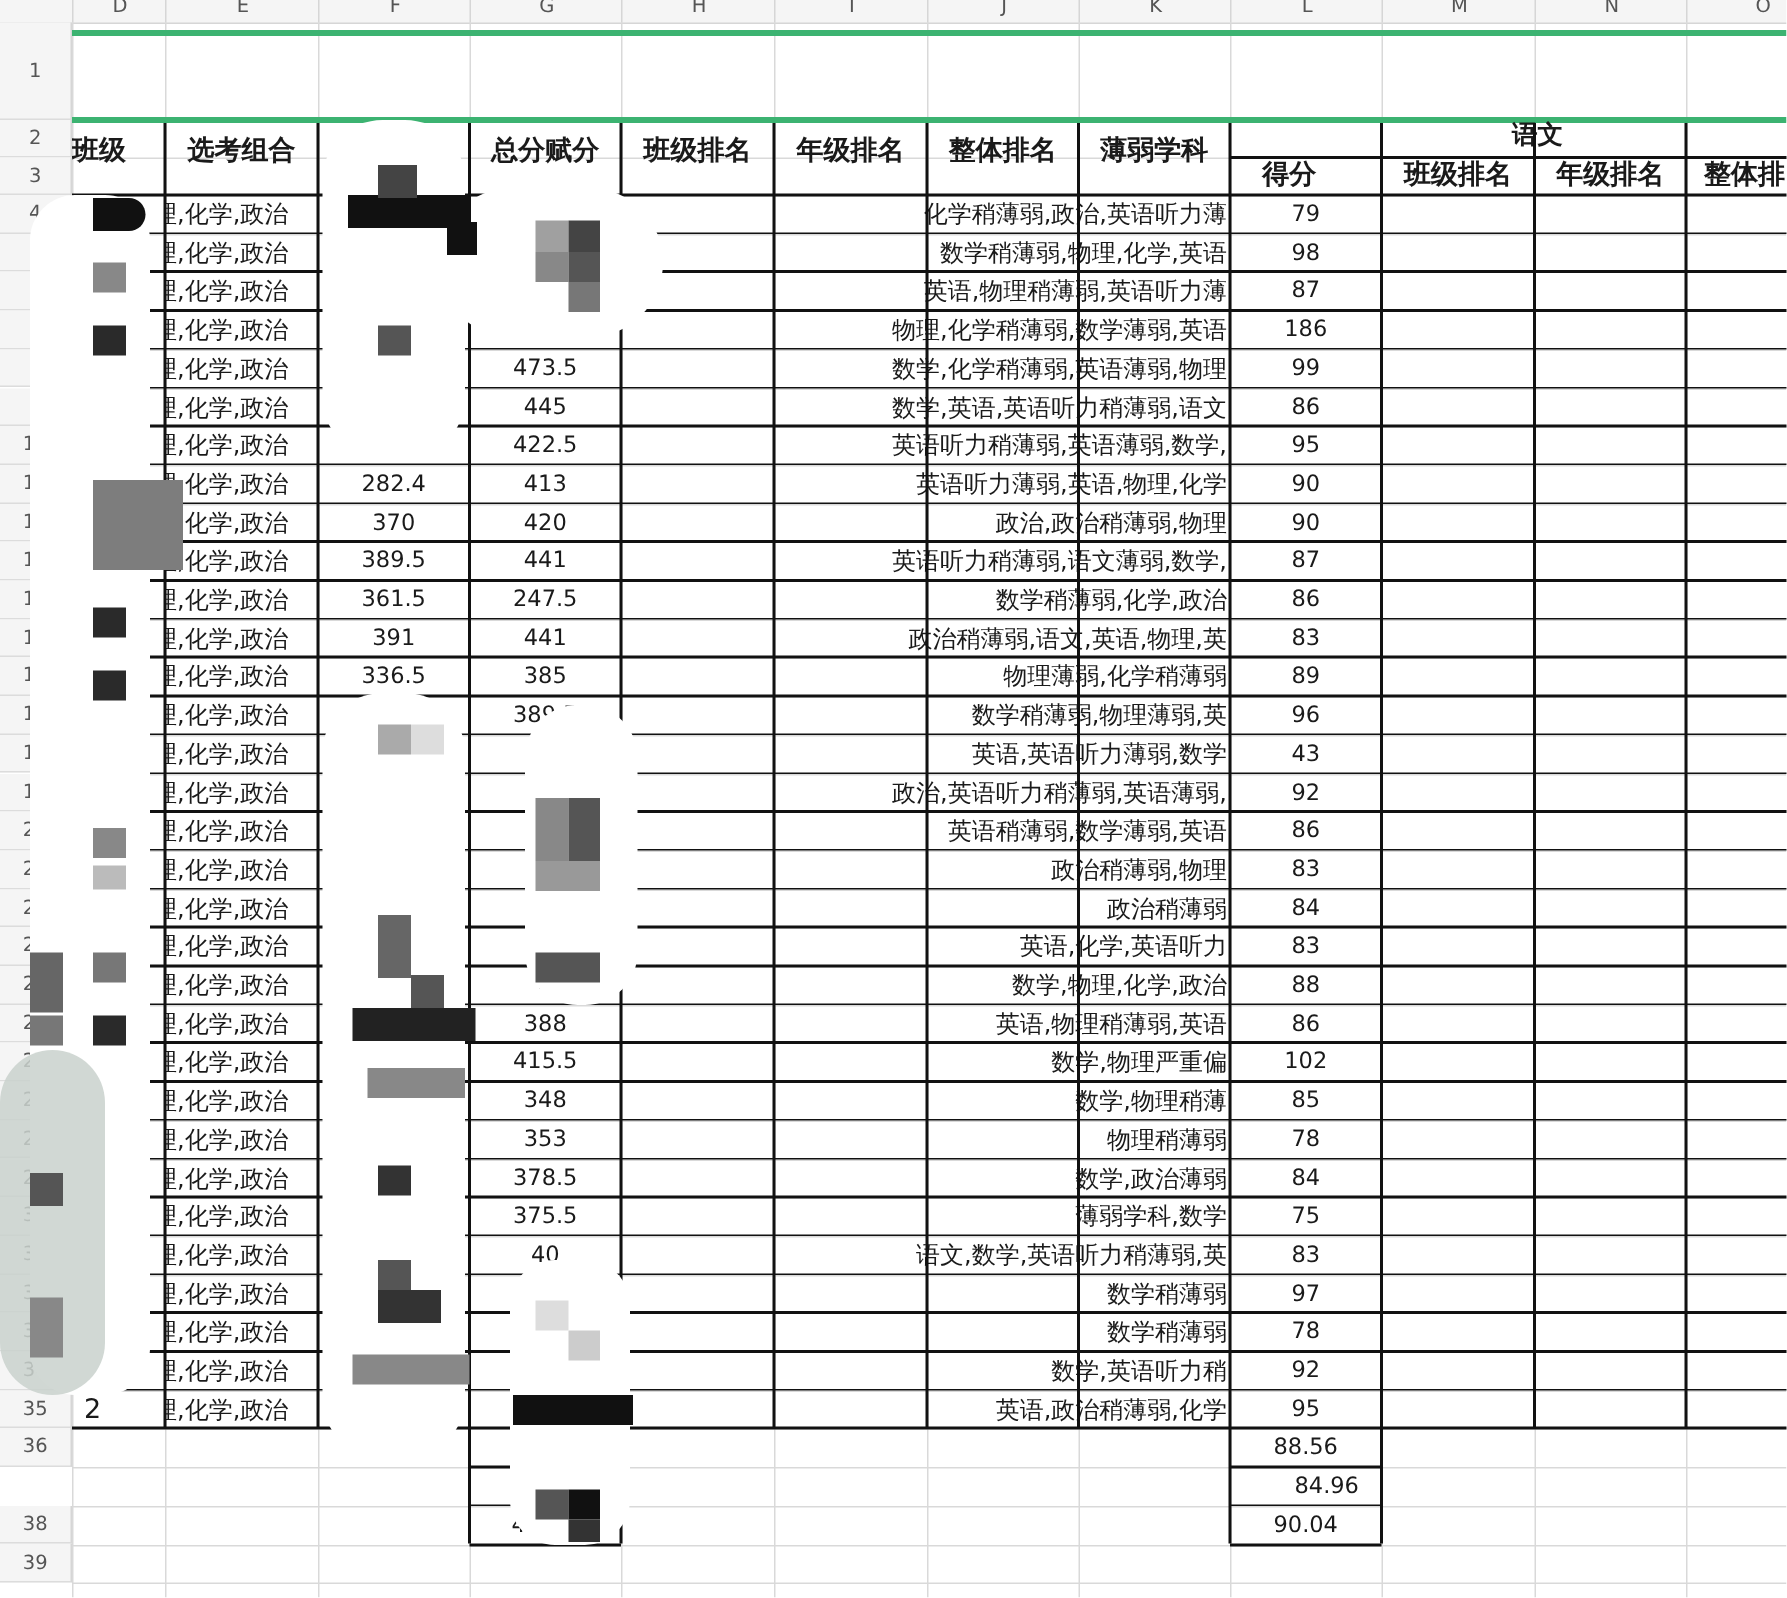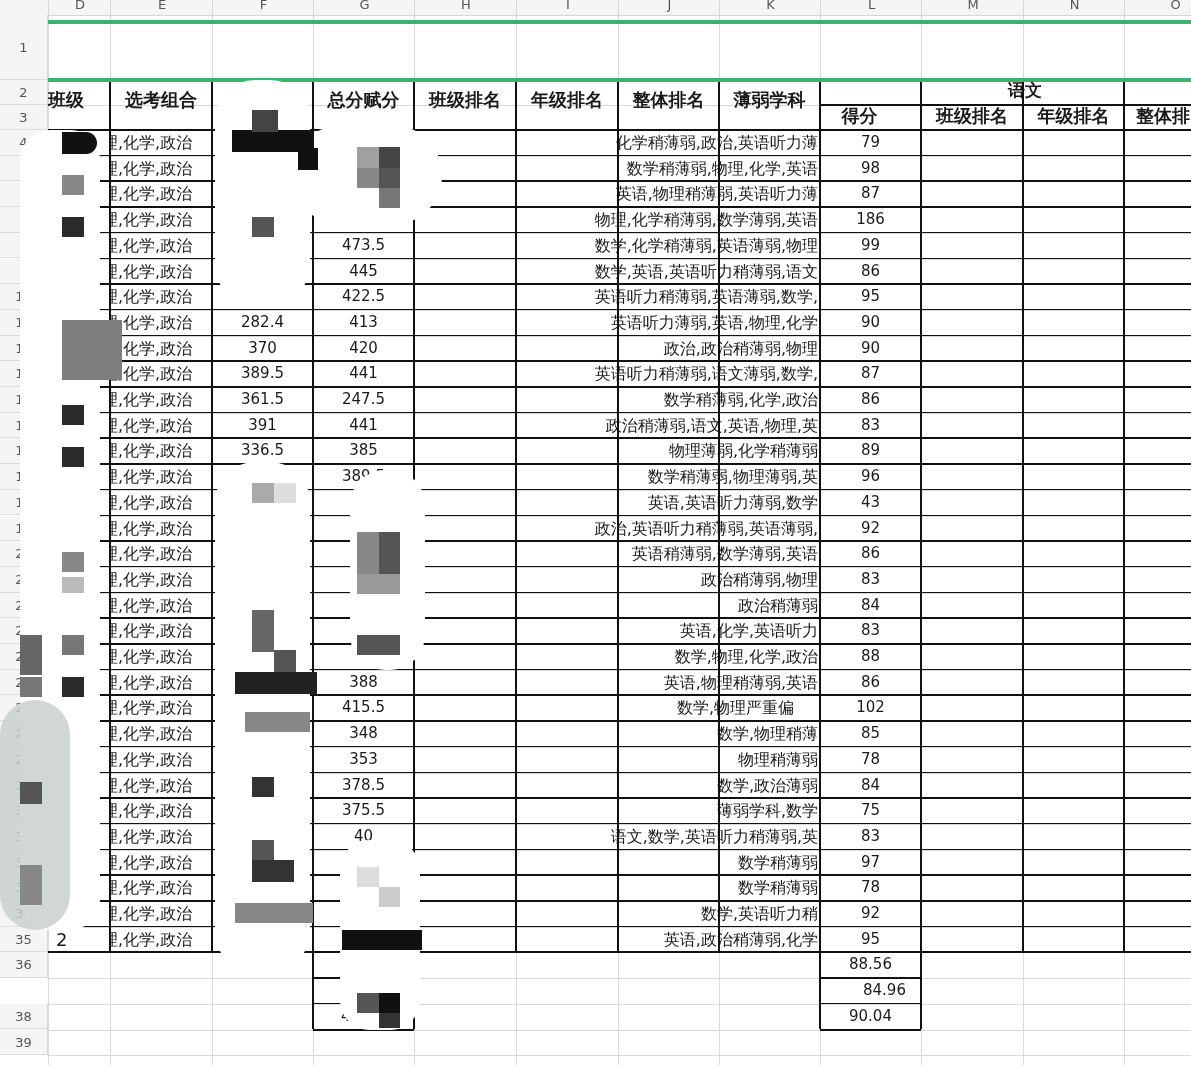--- a/index.html
+++ b/index.html
@@ -392,21 +392,21 @@
     <div class="cell num" style="left: 820px; top: 669.7px; width: 101px; height: 25.7px; line-height: 25.7px;">86</div>
     <div class="cell " style="left: 921px; top: 669.7px; width: 102px; height: 25.7px; line-height: 25.7px;"></div>
     <div class="cell " style="left: 1023px; top: 669.7px; width: 101px; height: 25.7px; line-height: 25.7px;"></div>
     <div class="cell " style="left: 1124px; top: 669.7px; width: 101px; height: 25.7px; line-height: 25.7px;"></div>
     <div class="cell " style="left: 110px; top: 695.4px; width: 102px; height: 25.7px; line-height: 25.7px; padding-left: 0px; text-indent: -8px;">理,化学,政治</div>
     <div class="cell num" style="left: 212px; top: 695.4px; width: 101px; height: 25.7px; line-height: 25.7px;"></div>
     <div class="cell num" style="left: 313px; top: 695.4px; width: 101px; height: 25.7px; line-height: 25.7px;">415.5</div>
     <div class="cell " style="left: 414px; top: 695.4px; width: 102px; height: 25.7px; line-height: 25.7px;"></div>
     <div class="cell " style="left: 516px; top: 695.4px; width: 102px; height: 25.7px; line-height: 25.7px;"></div>
     <div class="cell " style="left: 618px; top: 695.4px; width: 101px; height: 25.7px; line-height: 25.7px;"></div>
-    <div class="cell weak" style="left: 396px; top: 695.4px; width: 400px; height: 25.7px; line-height: 25.7px;">数学,物理严重偏</div>
+    <div class="cell weak" style="left: 420px; top: 695.4px; width: 400px; height: 25.7px; line-height: 25.7px;">数学,物理严重偏</div>
     <div class="cell num" style="left: 820px; top: 695.4px; width: 101px; height: 25.7px; line-height: 25.7px;">102</div>
     <div class="cell " style="left: 921px; top: 695.4px; width: 102px; height: 25.7px; line-height: 25.7px;"></div>
     <div class="cell " style="left: 1023px; top: 695.4px; width: 101px; height: 25.7px; line-height: 25.7px;"></div>
     <div class="cell " style="left: 1124px; top: 695.4px; width: 101px; height: 25.7px; line-height: 25.7px;"></div>
     <div class="cell " style="left: 110px; top: 721.1px; width: 102px; height: 25.7px; line-height: 25.7px; padding-left: 0px; text-indent: -8px;">理,化学,政治</div>
     <div class="cell num" style="left: 212px; top: 721.1px; width: 101px; height: 25.7px; line-height: 25.7px;"></div>
     <div class="cell num" style="left: 313px; top: 721.1px; width: 101px; height: 25.7px; line-height: 25.7px;">348</div>
     <div class="cell " style="left: 414px; top: 721.1px; width: 102px; height: 25.7px; line-height: 25.7px;"></div>
     <div class="cell " style="left: 516px; top: 721.1px; width: 102px; height: 25.7px; line-height: 25.7px;"></div>
     <div class="cell " style="left: 618px; top: 721.1px; width: 101px; height: 25.7px; line-height: 25.7px;"></div>

